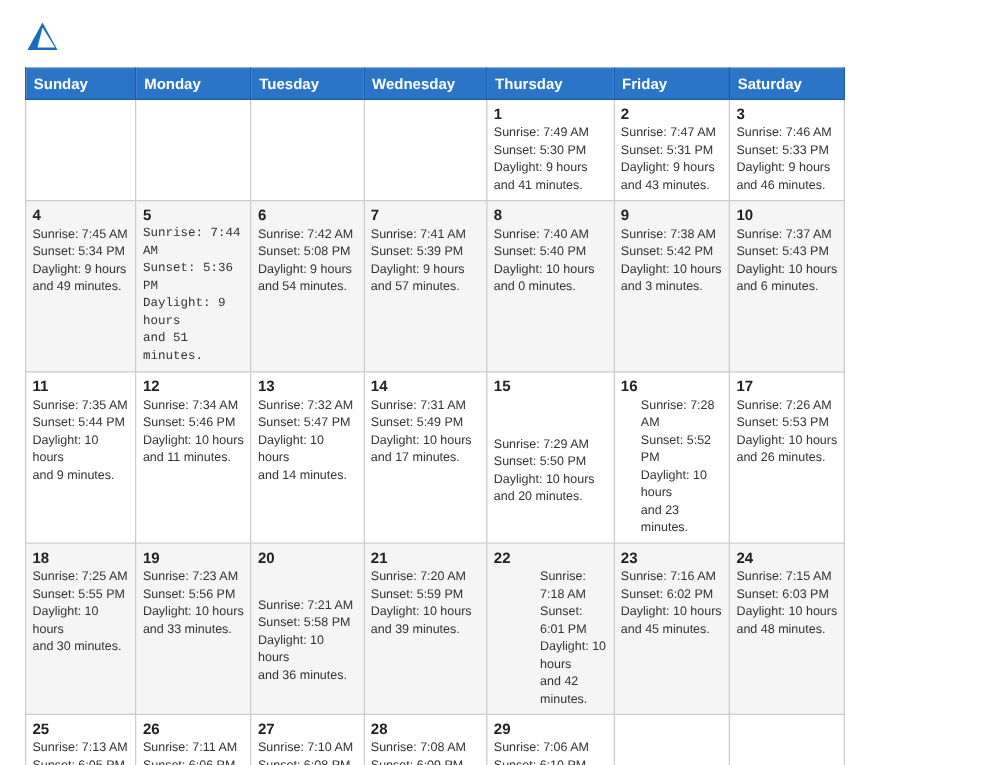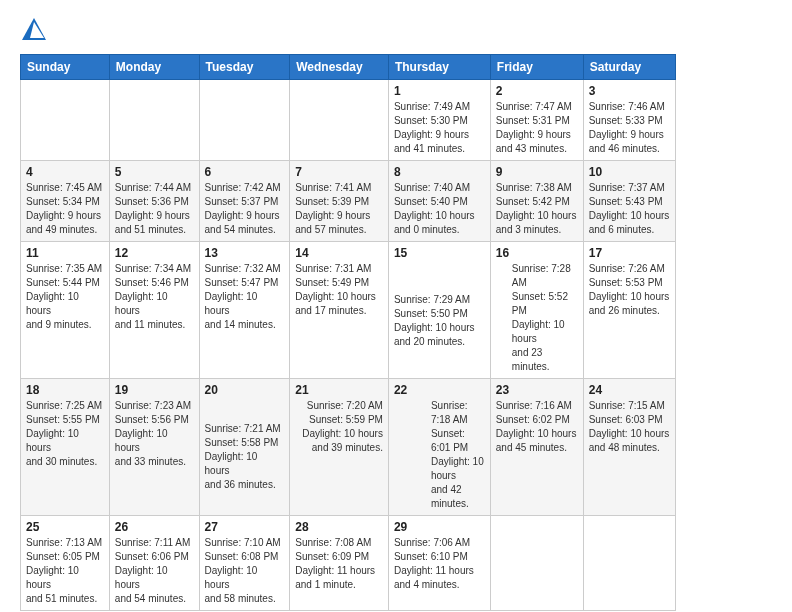--- a/index.html
+++ b/index.html
@@ -166,29 +166,29 @@
         <tr>
           <td>
             <span class="day-num">4</span>
             <div class="day-info" style="white-space: pre-line;">Sunrise: 7:45 AM
 Sunset: 5:34 PM
 Daylight: 9 hours
 and 49 minutes.</div>
           </td>
           <td>
             <span class="day-num">5</span>
-            <div class="day-info" style="white-space: pre-line;">Sunrise: 7:44 AM
+            <div class="day-info" style="white-space: pre-line; font-family: Liberation Mono, monospace;">Sunrise: 7:44 AM
 Sunset: 5:36 PM
 Daylight: 9 hours
 and 51 minutes.</div>
           </td>
           <td>
             <span class="day-num">6</span>
             <div class="day-info" style="white-space: pre-line;">Sunrise: 7:42 AM
-Sunset: 5:37 PM
+Sunset: 5:08 PM
 Daylight: 9 hours
 and 54 minutes.</div>
           </td>
           <td>
             <span class="day-num">7</span>
             <div class="day-info" style="white-space: pre-line;">Sunrise: 7:41 AM
 Sunset: 5:39 PM
 Daylight: 9 hours
 and 57 minutes.</div>
           </td>
@@ -282,21 +282,21 @@
           </td>
           <td>
             <span class="day-num">20</span>
             <div class="day-info" style="white-space: pre-line; margin-top: 25px;">Sunrise: 7:21 AM
 Sunset: 5:58 PM
 Daylight: 10 hours
 and 36 minutes.</div>
           </td>
           <td>
             <span class="day-num">21</span>
-            <div class="day-info" style="white-space: pre-line; text-align: right;">Sunrise: 7:20 AM
+            <div class="day-info" style="white-space: pre-line;">Sunrise: 7:20 AM
 Sunset: 5:59 PM
 Daylight: 10 hours
 and 39 minutes.</div>
           </td>
           <td>
             <span class="day-num">22</span>
             <div class="day-info" style="white-space: pre-line; margin-left: 37px;">Sunrise: 7:18 AM
 Sunset: 6:01 PM
 Daylight: 10 hours
 and 42 minutes.</div>

